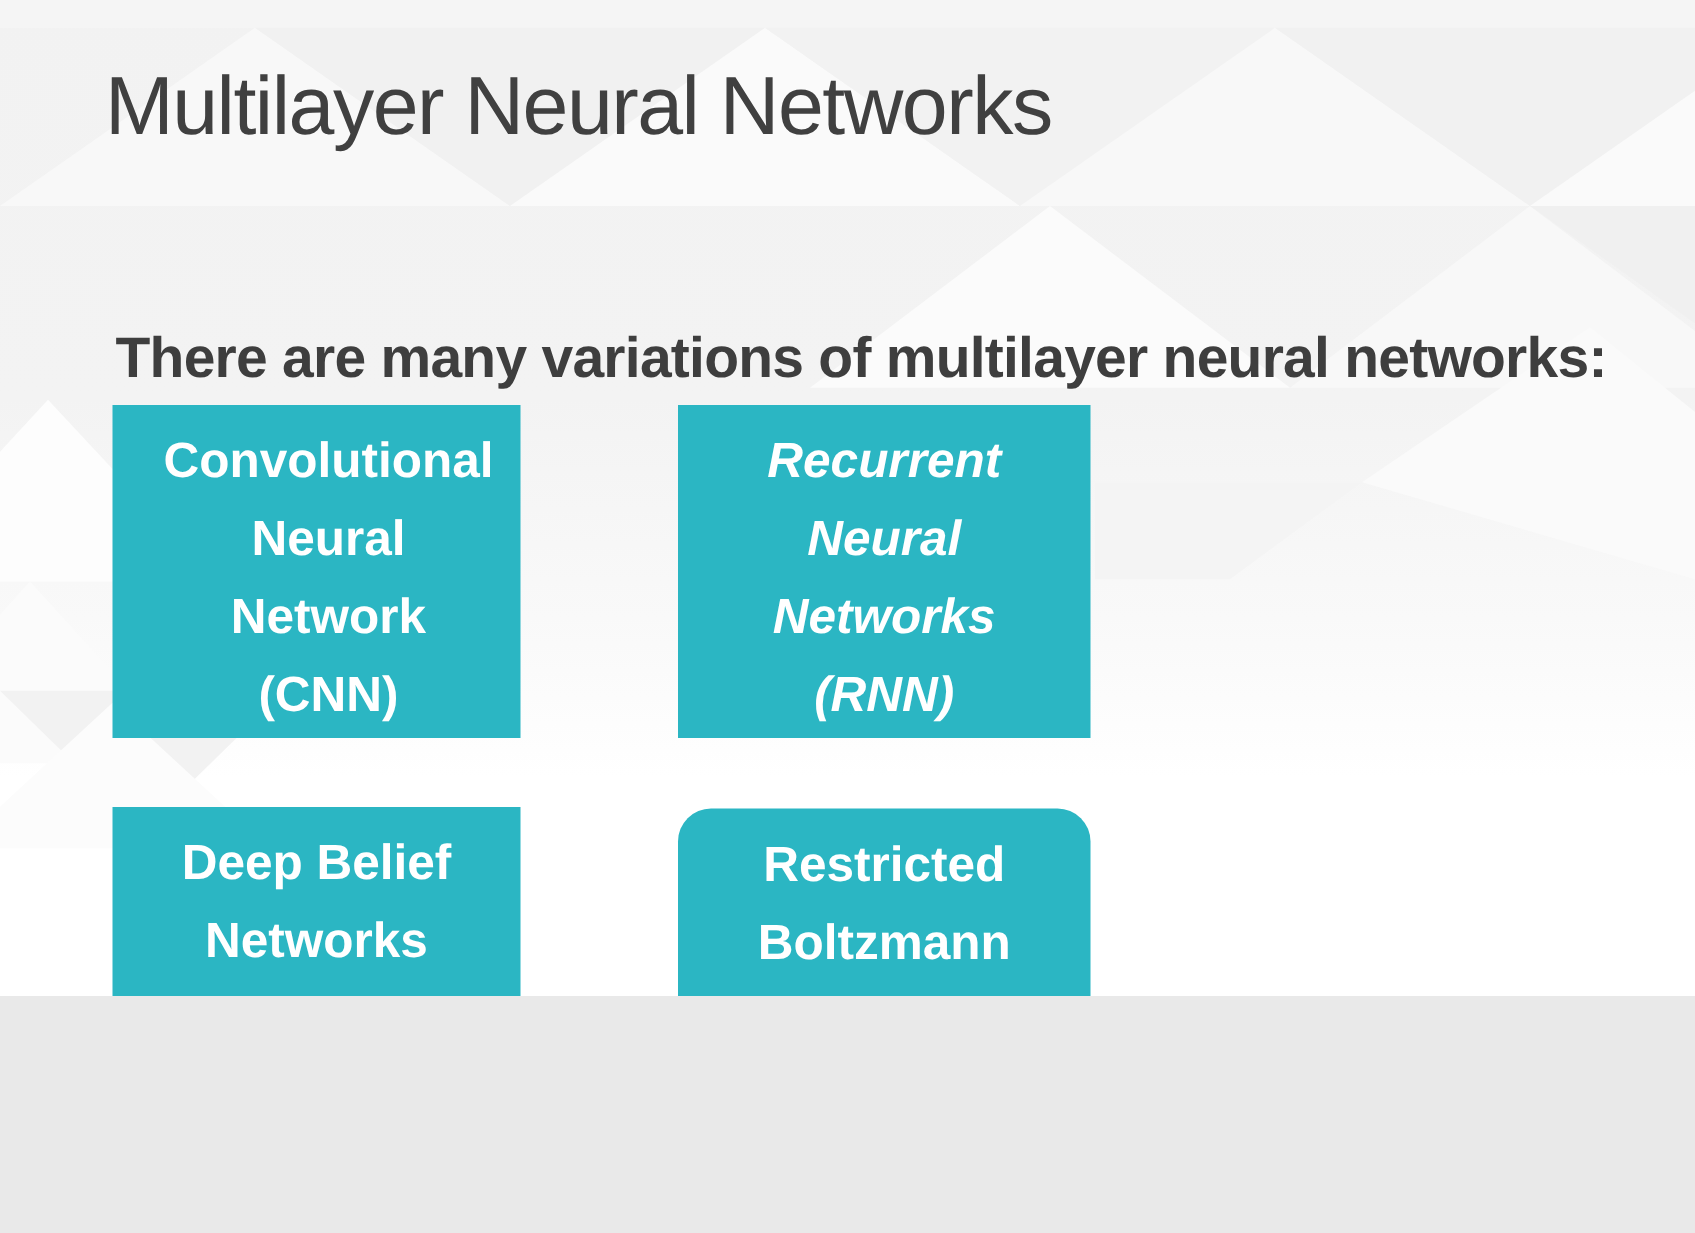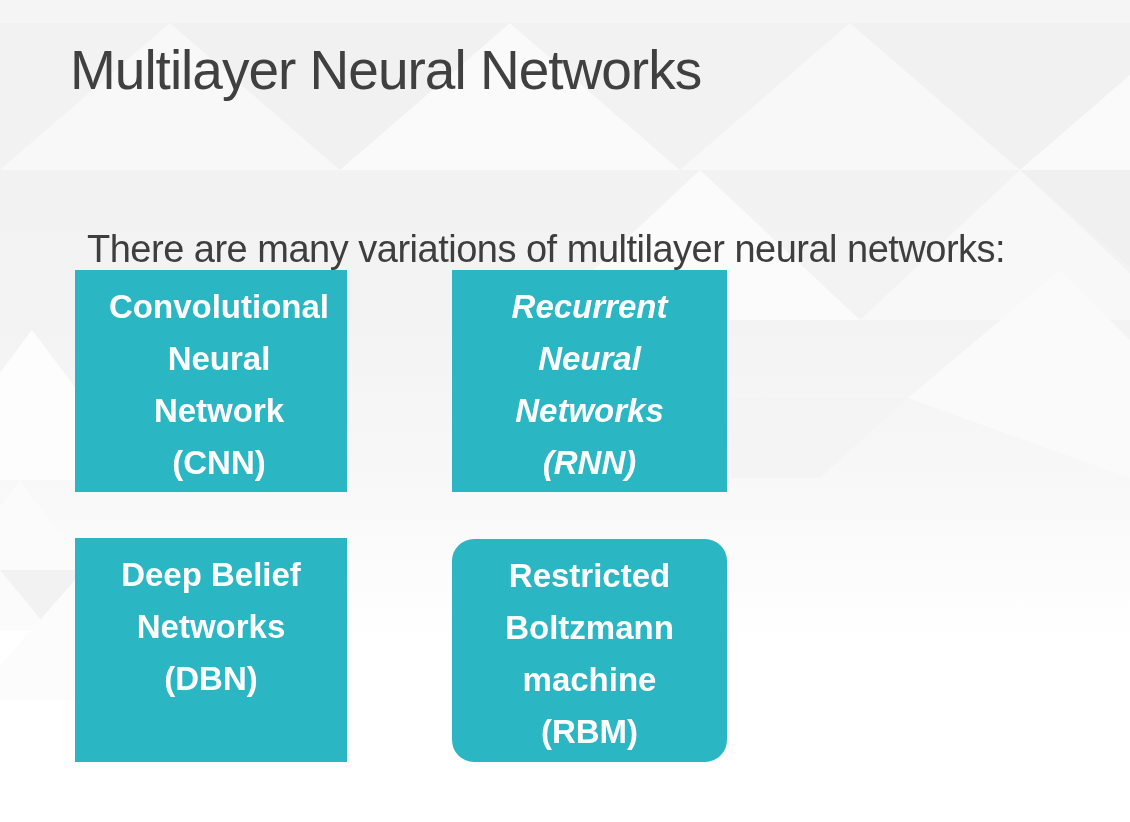--- a/index.html
+++ b/index.html
@@ -5,21 +5,21 @@
   html, body {
     margin: 0;
     padding: 0;
     background: #e9e9e9;
     font-family: "Liberation Sans", "DejaVu Sans", sans-serif;
   }
 
   .slide {
     position: relative;
     width: 1130px;
-    height: 822px;
+    height: 664px;
     overflow: hidden;
     background: linear-gradient(180deg,
       var(--bg-top) 0%,
       #f3f3f3 40%,
       #f9f9f9 62%,
       var(--bg-bottom) 78%,
       var(--bg-bottom) 100%);
   }
 
   .bg-pattern {
@@ -40,23 +40,23 @@
     font-weight: 400;
     letter-spacing: -1px;
     color: var(--title-color);
     white-space: nowrap;
   }
 
   .intro-text {
     position: absolute;
     left: 69px;
     top: 210px;
-    margin: 18px;
+    margin: 8px;
     font-size: 38px;
-    font-weight: 400;
+    font-weight: 700;
     letter-spacing: -0.5px;
     color: var(--body-color);
     white-space: nowrap;
   }
 
   .concept-box {
     position: absolute;
     box-sizing: border-box;
     background: var(--teal);
     color: var(--box-text);

